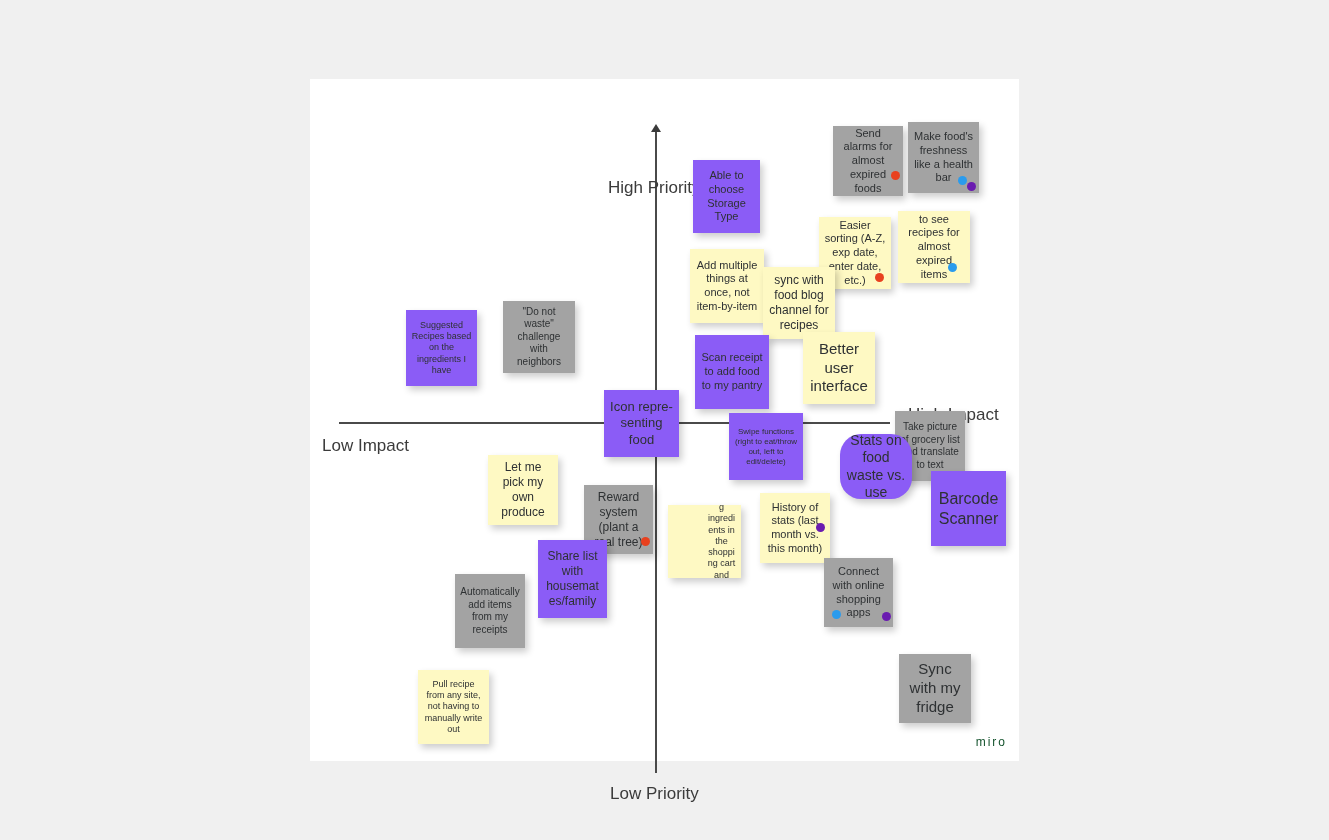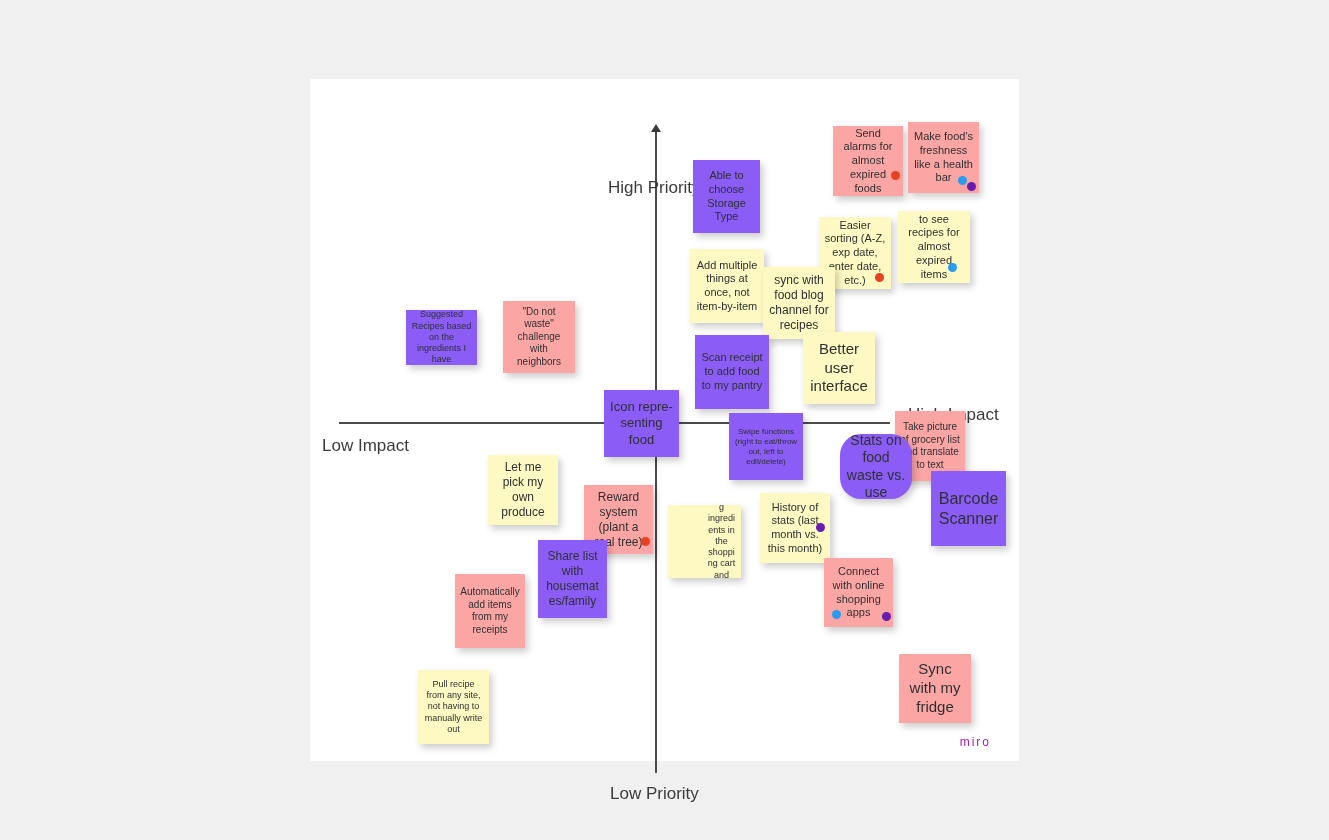--- a/index.html
+++ b/index.html
@@ -61,39 +61,39 @@
     line-height: 1.25;
     padding: 4px 5px;
     box-shadow: 3px 4px 7px rgba(0,0,0,0.20);
     overflow: hidden;
     word-wrap: break-word;
   }
   .note span { display: block; width: 100%; }
 
   .c-yellow { background: #8b5cf6; }
   .c-green  { background: #fef9c3; }
-  .c-blue   { background: #fca5a5; }
+  .c-blue   { background: #a3a3a3; }
 
   
   .dot {
     position: absolute;
     border-radius: 50%;
     width: 9px;
     height: 9px;
   }
   .d-red    { background: #e8411f; }
   .d-blue   { background: #2a9bed; }
   .d-purple { background: #6a1bb0; }
 
   
   #miro-watermark {
     position: absolute;
-    right: 28px;
+    right: 12px;
     bottom: 12px;
-    color: #a21caf;
+    color: #14532d;
     font-size: 12px;
     letter-spacing: 2px;
     font-weight: 400;
   }
 </style>
 </head>
 <body>
 
 <div id="board">
 
@@ -126,21 +126,21 @@
       <div class="note c-green" style="left: 588px; top: 132px; width: 72px; height: 72px; font-size: 11px;">
         <span>to see recipes for almost expired items</span>
         <div class="dot d-blue" style="left: 50px; top: 52px;"></div>
       </div>
       <div class="note c-green" style="left: 380px; top: 170px; width: 74px; height: 74px; font-size: 11px;">
         <span>Add multiple things at once, not item-by-item</span>
       </div>
       <div class="note c-green" style="left: 453px; top: 188px; width: 72px; height: 72px; font-size: 12px;">
         <span>sync with food blog channel for recipes</span>
       </div>
-      <div class="note c-yellow" style="left: 96px; top: 231px; width: 71px; height: 55px; font-size: 9px;">
+      <div class="note c-yellow" style="left: 96px; top: 231px; width: 71px; height: 76px; font-size: 9px;">
         <span>Suggested Recipes based on the ingredients I have</span>
       </div>
       <div class="note c-blue" style="left: 193px; top: 222px; width: 72px; height: 72px; font-size: 10px;">
         <span>"Do not waste" challenge with neighbors</span>
       </div>
       <div class="note c-yellow" style="left: 385px; top: 256px; width: 74px; height: 74px; font-size: 11px;">
         <span>Scan receipt to add food to my pantry</span>
       </div>
       <div class="note c-green" style="left: 493px; top: 253px; width: 72px; height: 72px; font-size: 15px;">
         <span>Better user interface</span>

